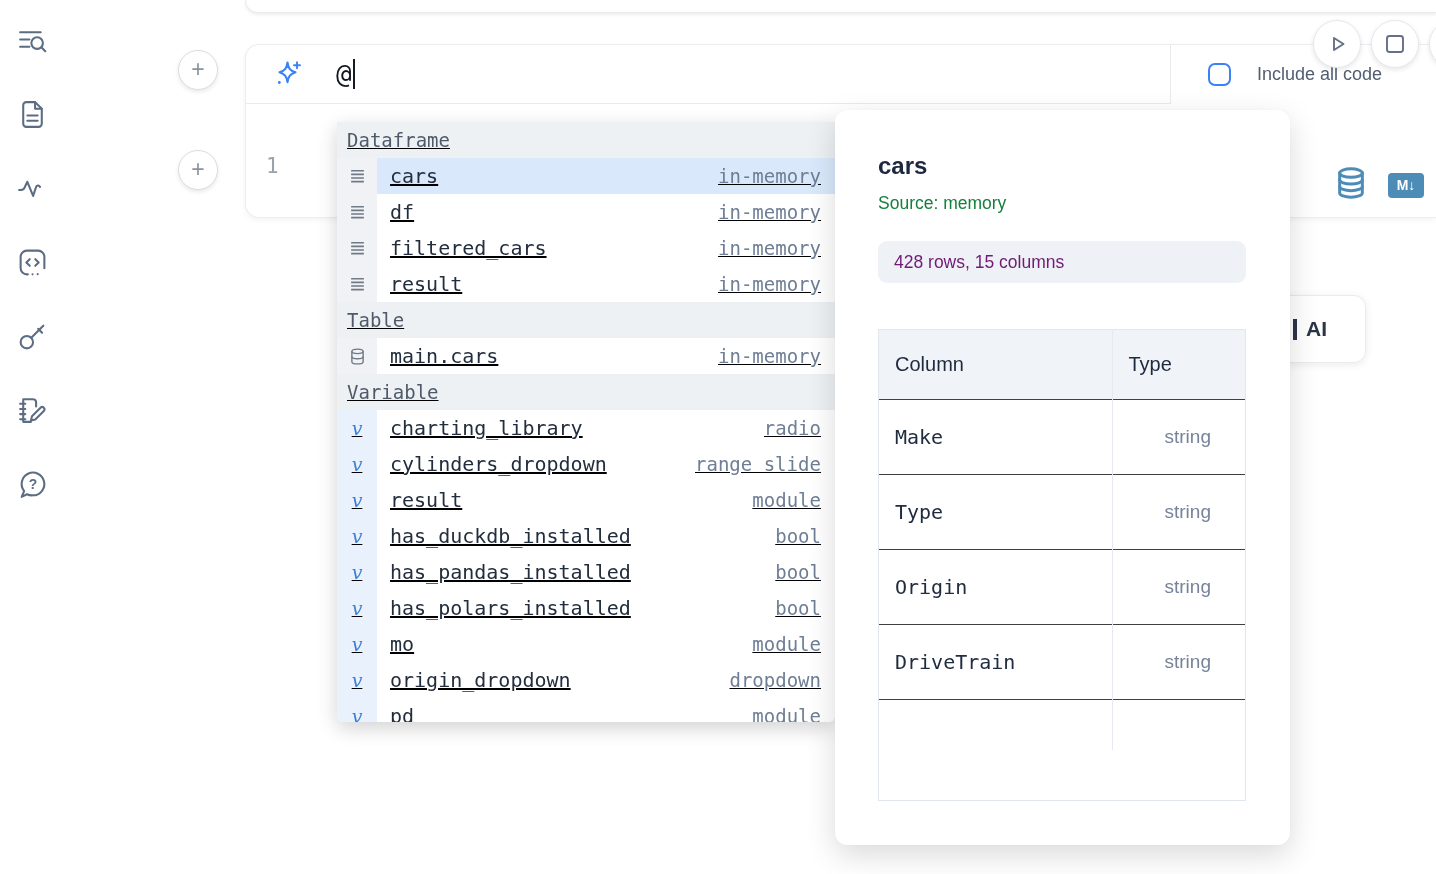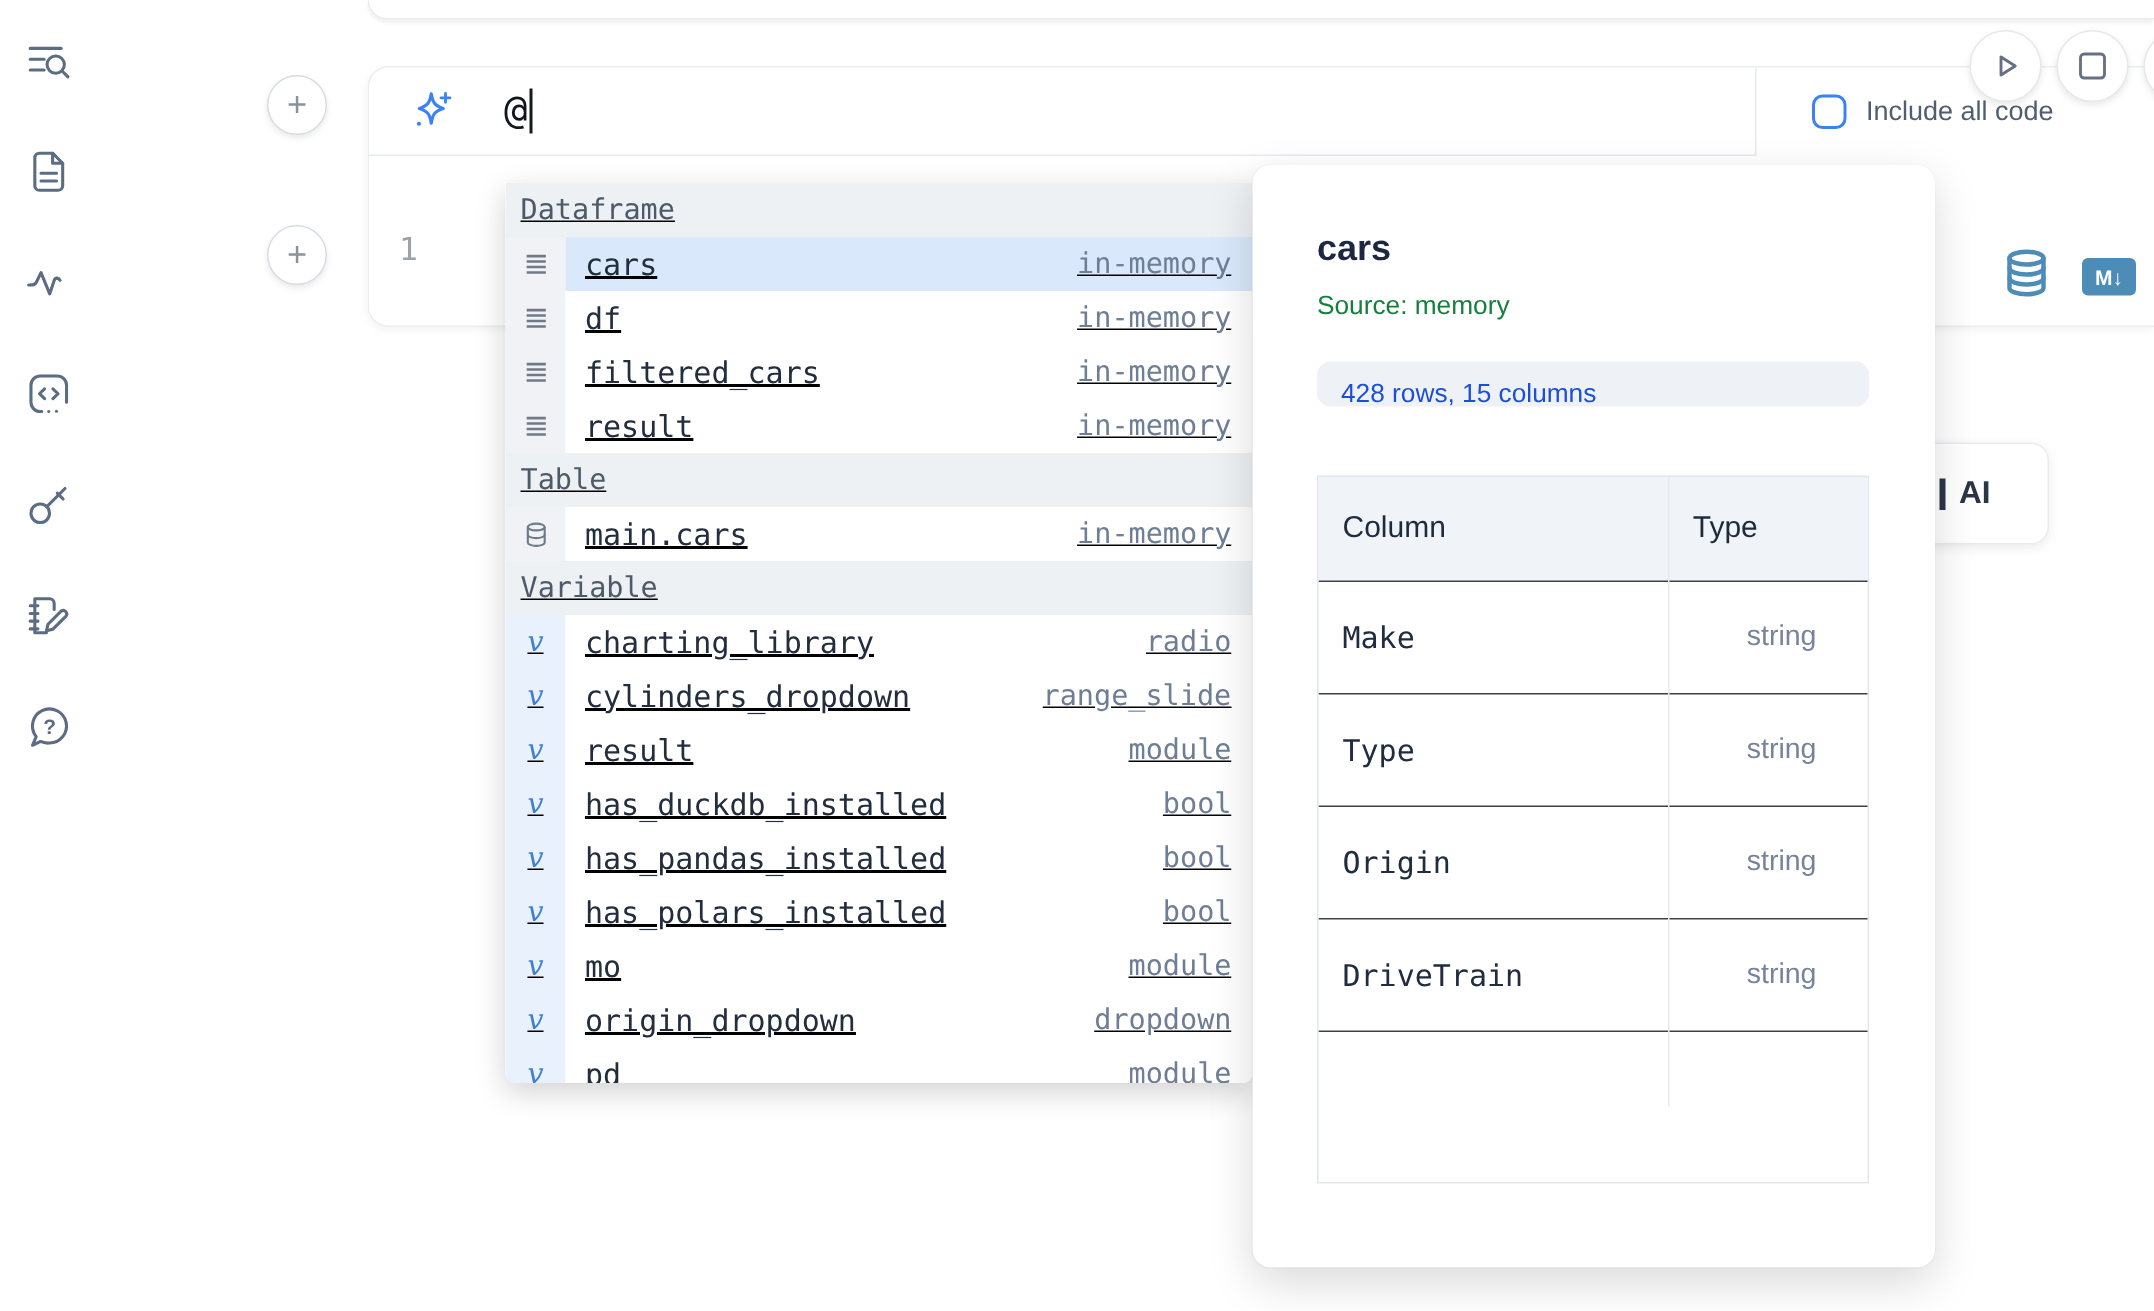--- a/index.html
+++ b/index.html
@@ -33,21 +33,21 @@
     border:1px solid #ebedf1; border-right:none; border-radius:14px 0 0 14px;
     box-shadow:0 2px 6px rgba(0,0,0,.05); z-index:1; }
   .prompt-row { display:flex; height:59px; }
   .prompt-left { width:925px; height:100%; border-bottom:1px solid #e8eaee; border-right:1px solid #e8eaee;
     display:flex; align-items:center; }
   .sparkle { margin-left:27px; width:30px; height:30px; }
   .prompt-text { margin-left:33px; font-family:"DejaVu Sans Mono", monospace; font-size:26px; color:#10151f; }
   .caret { display:inline-block; width:2px; height:30px; background:#151a23; vertical-align:middle; margin-left:1px; }
   .prompt-right { flex:1; display:flex; align-items:center; padding-left:37px; }
   .checkbox { width:23px; height:23px; border:2px solid #3b82f6; border-radius:7px; background:#fff; }
-  .cb-label { margin-left:13px; font-size:18px; color:#515d70; }
+  .cb-label { margin-left:26px; font-size:18px; color:#515d70; }
   .code-row { position:relative; height:113px; }
   .line-no { position:absolute; left:20px; top:50px; font-family:"DejaVu Sans Mono", monospace; font-size:21px; color:#9aa2ad; }
   .cell-actions { position:absolute; right:12px; bottom:13px; display:flex; align-items:center; gap:20px; }
   .db-icon svg { stroke:#4e8cb8; fill:none; stroke-width:2.1; stroke-linecap:round; }
   .md-badge { width:36px; height:25px; background:#4e8cb8; border-radius:4px; color:#fff;
     font-size:14px; font-weight:bold; display:flex; align-items:center; justify-content:center; letter-spacing:0; }
 
   
   .dropdown { position:absolute; left:337px; top:122px; width:498px; height:600px; background:#fff;
     border-radius:0 0 6px 6px; box-shadow:0 6px 20px rgba(0,0,0,.18); overflow:hidden; z-index:20;
@@ -69,22 +69,22 @@
     display:flex; align-items:center; justify-content:flex-end; padding-right:38px;
     font-weight:bold; font-size:21px; color:#2b3548; }
   .ai-frag { width:4px; height:21px; background:#2b3548; margin-right:9px; }
 
   
   .preview { position:absolute; left:835px; top:110px; width:455px; height:735px; background:#fff;
     border-radius:12px; box-shadow:0 10px 30px rgba(0,0,0,.15), 0 0 1px rgba(0,0,0,.08); z-index:30;
     padding:42px 44px 0 43px; }
   .pv-title { font-size:24px; font-weight:bold; color:#1c2840; }
   .pv-source { margin-top:13px; font-size:17.5px; color:#15803d; }
-  .pv-badge { margin-top:27px; height:30px; background:#eef1f6; border-radius:9px;
-    font-size:17.5px; color:#1d4ed8; line-height:42px; padding-left:16px; }
+  .pv-badge { margin-top:27px; height:42px; background:#eef1f6; border-radius:9px;
+    font-size:17.5px; color:#701a75; line-height:42px; padding-left:16px; }
   .pv-table-wrap { margin-top:46px; height:472px; overflow:hidden; border:1px solid #e2e7ee; }
   table.pv-table { width:100%; border-collapse:collapse; table-layout:fixed; }
   .pv-table th { background:#f0f3f8; text-align:left; font-weight:400; font-size:20px; color:#1e2a3d;
     padding:23px 0 23px 16px; }
   .pv-table th:first-child, .pv-table td:first-child { border-right:1px solid #e6eaf0; }
   .pv-table td { border-top:1px solid #404040; padding:25px 0 25px 16px; }
   .pv-col { font-family:"DejaVu Sans Mono", monospace; font-size:20px; color:#202c3f; }
   .pv-type { font-size:19px; color:#76839a;text-align:center; }
 </style>
 </head>

